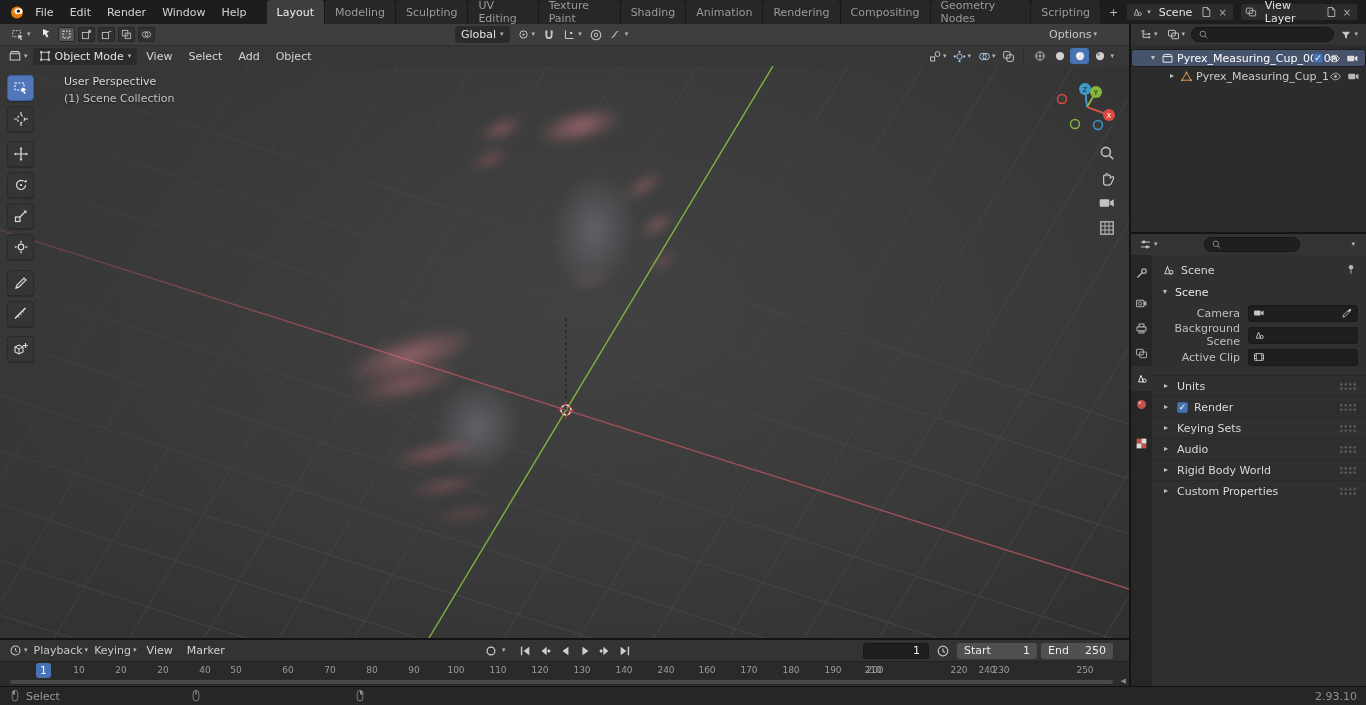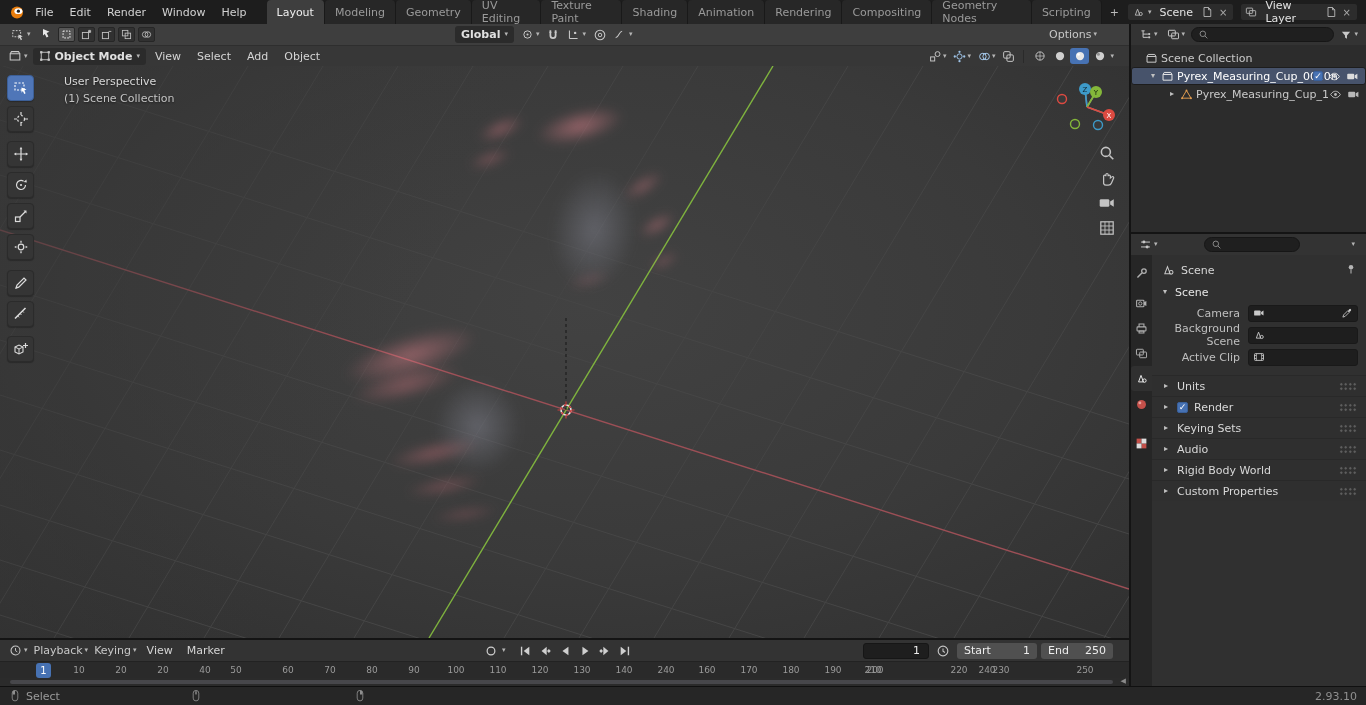--- a/index.html
+++ b/index.html
@@ -29,21 +29,21 @@
   .main{display:flex;height:662px;gap:2px;flex:none;}
   .left-stack{width:1129px;display:flex;flex-direction:column;}
   .right-stack{width:235px;display:flex;flex-direction:column;}
 
   
   .toolrow{height:21px;background:#3e3e3e;display:flex;align-items:center;padding:0 8px;gap:3px;position:relative;flex:none;}
   .icbtn{display:flex;align-items:center;gap:2px;padding:0 3px;color:#c8c8c8;}
   .sm{width:17px;height:15px;background:#313131;border:1px solid #262626;border-radius:2px;display:flex;align-items:center;justify-content:center;color:#c2c2c2;}
   .sm.on{background:#565656;color:#f0f0f0;}
   .tr-center{position:absolute;left:455px;top:0;height:21px;display:flex;align-items:center;gap:4px;}
-  .dd{display:flex;align-items:center;gap:4px;height:17px;padding:0 6px;background:#2b2b2b;border-radius:3px;color:#e0e0e0;font-weight:bold;}
+  .dd{display:flex;align-items:center;gap:4px;height:17px;padding:0 6px;background:#2b2b2b;border-radius:3px;color:#e0e0e0;}
   .opts{margin-left:auto;margin-right:21px;}
 
   
   .vph{height:21px;background:#373737;display:flex;align-items:center;padding:0 5px;border-top:1px solid #2e2e2e;gap:2px;flex:none;}
   .hm{padding:0 7px;color:#d4d4d4;}
   .vph-right{margin-left:auto;display:flex;align-items:center;gap:3px;margin-right:10px;}
   .tgl{display:flex;align-items:center;gap:1px;padding:1px 2px;border-radius:2px;color:#c6c6c6;}
   .sep{width:1px;height:13px;background:#2a2a2a;margin:0 3px;}
   .shade{display:flex;align-items:center;gap:1px;}
   .shbtn{width:19px;height:16px;display:flex;align-items:center;justify-content:center;border-radius:3px;color:#cfcfcf;}
@@ -162,21 +162,21 @@
         </svg>
     </span>
     <span class="mi">File</span>
     <span class="mi">Edit</span>
     <span class="mi">Render</span>
     <span class="mi">Window</span>
     <span class="mi">Help</span>
     <div class="tabs">
       <span class="tab active">Layout</span>
       <span class="tab">Modeling</span>
-      <span class="tab">Geometry</span>
+      <span class="tab">Sculpting</span>
       <span class="tab">UV Editing</span>
       <span class="tab">Texture Paint</span>
       <span class="tab">Shading</span>
       <span class="tab">Animation</span>
       <span class="tab">Rendering</span>
       <span class="tab">Compositing</span>
       <span class="tab">Geometry Nodes</span>
       <span class="tab">Scripting</span>
       <span class="tabplus">+</span>
     </div>
@@ -693,28 +693,20 @@
           <span class="icbtn">
             <span class="ic" style="width:12px;height:12px;color:#c8c8c8">
                 <svg class="sv" viewBox="0 0 16 16">
                   <path d="M2.5 3.5h11L9.3 8.6V13l-2.6-1.6V8.6z" fill="currentColor"></path>
                 </svg>
               </span>
             <span class="cr">▾</span>
           </span>
         </div>
         <div class="obody">
-          <div class="orow" style="padding-left:14px">
-            <span class="ic" style="width:13px;height:13px;color:#cfcfcf">
-                <svg class="sv">
-                  <use href="#i-box"></use>
-                </svg>
-              </span>
-            <span>Scene Collection</span>
-          </div>
           <div class="orow sel" style="padding-left:16px">
             <span class="tri">▾</span>
             <span class="ic" style="width:13px;height:13px;color:#e8e8e8">
                 <svg class="sv">
                   <use href="#i-box"></use>
                 </svg>
               </span>
             <span>Pyrex_Measuring_Cup_0010n</span>
             <span class="oright">
               <span class="cb" style="width:10px;height:10px">✓</span>

